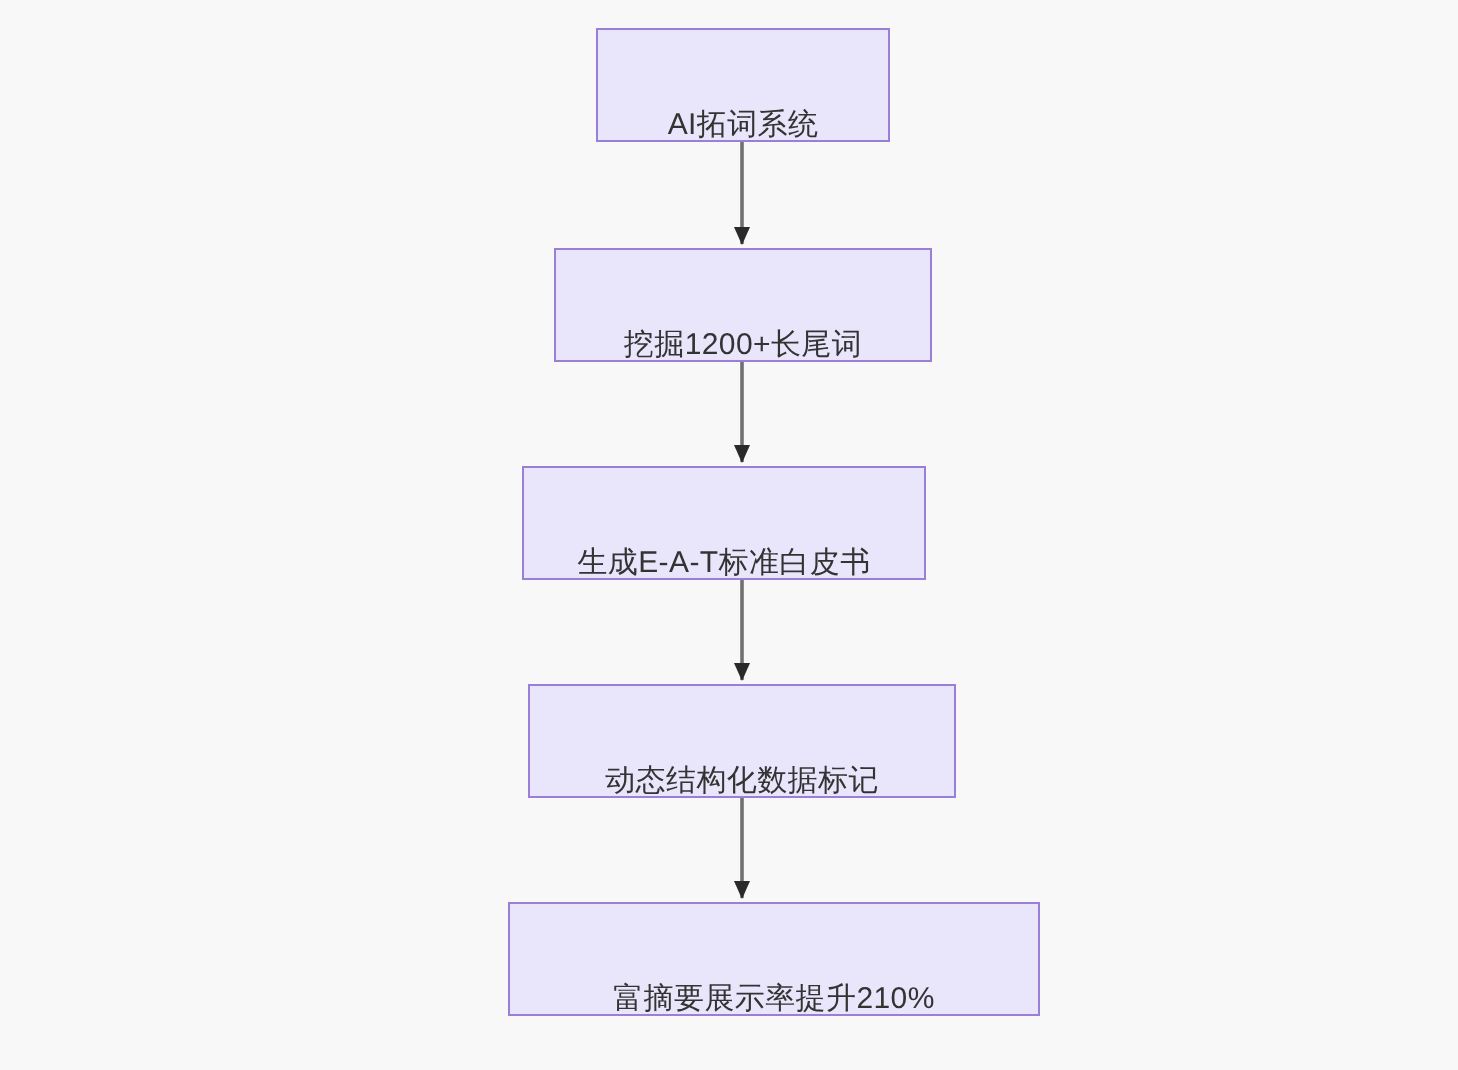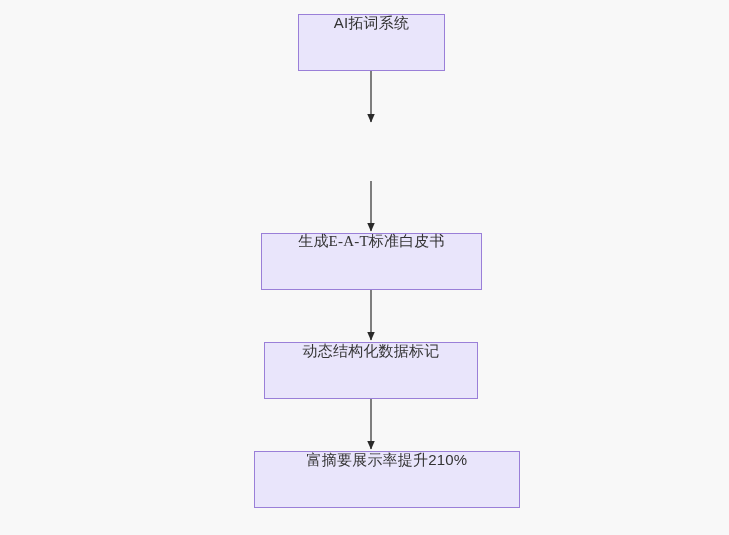--- a/index.html
+++ b/index.html
@@ -17,21 +17,21 @@
     position: relative;
     width: 729px;
     height: 535px;
   }
   .node {
     position: absolute;
     box-sizing: border-box;
     background: #e9e5fb;
     border: 1.4px solid #9a7fd8;
     display: flex;
-    align-items: flex-start;
+    align-items: flex-end;
     justify-content: center;
     border-radius: 0;
   }
   .node-label {
     font-size: 15px;
     color: #333333;
     letter-spacing: 0.2px;
     line-height: 1;
     white-space: nowrap;
     text-align: center;
@@ -64,22 +64,25 @@
     </g>
     <g>
       <line class="edge-line" x1="371" y1="399" x2="371" y2="449" stroke="#707070" stroke-width="1.8" marker-end="url(#arrowhead)"></line>
     </g>
   </svg>
 
   <div class="node" style="left:298px; top:14px; width:147px; height:57px;">
     <span class="node-label">AI拓词系统</span>
   </div>
 
+  <div class="node" style="left:277px; top:124px; width:189px; height:57px;">
+    <span class="node-label">挖掘1200+长尾词</span>
+  </div>
 
-  <div class="node" style="left:261px; top:233px; width:221px; height:57px;font-family:Liberation Serif, serif;">
+  <div class="node" style="left:261px; top:233px; width:202px; height:57px;">
     <span class="node-label">生成E-A-T标准白皮书</span>
   </div>
 
   <div class="node" style="left:264px; top:342px; width:214px; height:57px;">
     <span class="node-label">动态结构化数据标记</span>
   </div>
 
   <div class="node" style="left:254px; top:451px; width:266px; height:57px;">
     <span class="node-label">富摘要展示率提升210%</span>
   </div>

